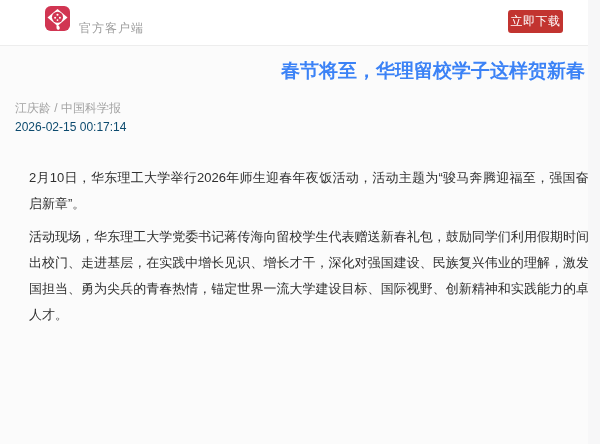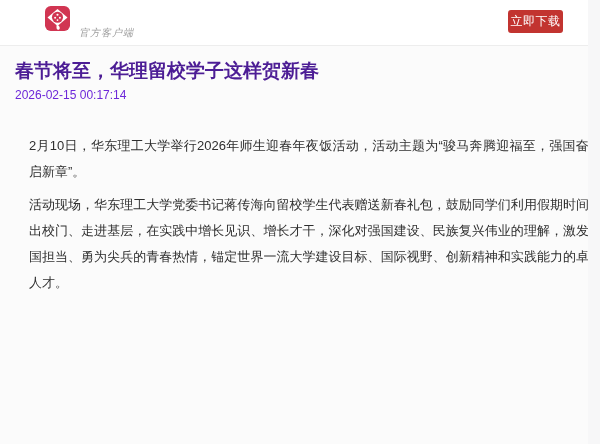--- a/index.html
+++ b/index.html
@@ -7,38 +7,38 @@
     width:600px;height:444px;position:relative;overflow:hidden;
     background:#fbfbfb;
     font-family:"Liberation Sans","DejaVu Sans",sans-serif;
   }
   .header{
     position:absolute;top:0;left:0;width:588px;height:45px;
     background:#ffffff;border-bottom:1px solid #ededed;z-index:2;
   }
   .logo{position:absolute;left:45px;top:6px;width:25px;height:25px;display:block;cursor:pointer;}
   .app-name{position:absolute;left:78px;top:5px;font-size:17px;font-weight:700;color:#1a1a1a;letter-spacing:1px;}
-  .app-sub{position:absolute;left:79px;top:26px;font-size:10px;color:#9c9c9c;letter-spacing:1px;font-style:italic;}
+  .app-sub{position:absolute;left:79px;top:20px;font-size:12px;color:#9c9c9c;letter-spacing:1px;}
   .dl-btn{
     position:absolute;left:508px;top:10px;width:55px;height:23px;
     background:#c23430;color:#ffffff;font-size:12px;line-height:23px;
     text-align:center;border:none;border-radius:3px;padding:0;cursor:pointer;
     font-family:inherit;letter-spacing:0.5px;
   }
   .scroll-track{
     position:absolute;right:0;top:0;width:12px;height:444px;
     background:#f7f7f8;z-index:3;
   }
   .content{position:absolute;top:46px;left:0;width:600px;z-index:1;}
   .title{
     margin:13px 15px 0 15px;font-size:19px;line-height:24px;
-    font-weight:700;color:#4c1d95;
+    font-weight:700;color:#3b82f6;text-align:right;
   }
   .byline{margin:18px 15px 0 15px;font-size:12px;line-height:14px;color:#a3a3a3;}
-  .pubtime{margin:5px 15px 4px 15px;font-size:12px;line-height:14px;color:#6d28d9;}
+  .pubtime{margin:5px 15px 4px 15px;font-size:12px;line-height:14px;color:#0c4a6e;}
   .article-body{margin:31px 12px 0 29px;width:573px;}
   .article-body p{
     margin:0 0 7px 0;font-size:13px;line-height:26px;color:#2e2e2e;
     text-align:justify;
   }
 </style>
 </head>
 <body>
 
 <div class="header">
@@ -53,18 +53,19 @@
     <path d="M11.4 17.8 C14.4 19.3 14.8 21.9 13.3 22.7 C11.7 23.4 10.2 21.6 11.4 17.8 Z" fill="#ffffff"></path>
   </svg>
   <div class="app-sub">官方客户端</div>
   <button class="dl-btn">立即下载</button>
 </div>
 
 <div class="scroll-track"></div>
 
 <div class="content">
   <h1 class="title">春节将至，华理留校学子这样贺新春</h1>
+  <div class="byline">江庆龄 / 中国科学报</div>
   <div class="pubtime">2026-02-15 00:17:14</div>
   <div class="article-body">
     <p>2月10日，华东理工大学举行2026年师生迎春年夜饭活动，活动主题为“骏马奔腾迎福至，强国奋进启新章”。</p>
     <p>活动现场，华东理工大学党委书记蒋传海向留校学生代表赠送新春礼包，鼓励同学们利用假期时间走出校门、走进基层，在实践中增长见识、增长才干，深化对强国建设、民族复兴伟业的理解，激发为国担当、勇为尖兵的青春热情，锚定世界一流大学建设目标、国际视野、创新精神和实践能力的卓越人才。</p>
   </div>
 </div>
 
 </body></html>

